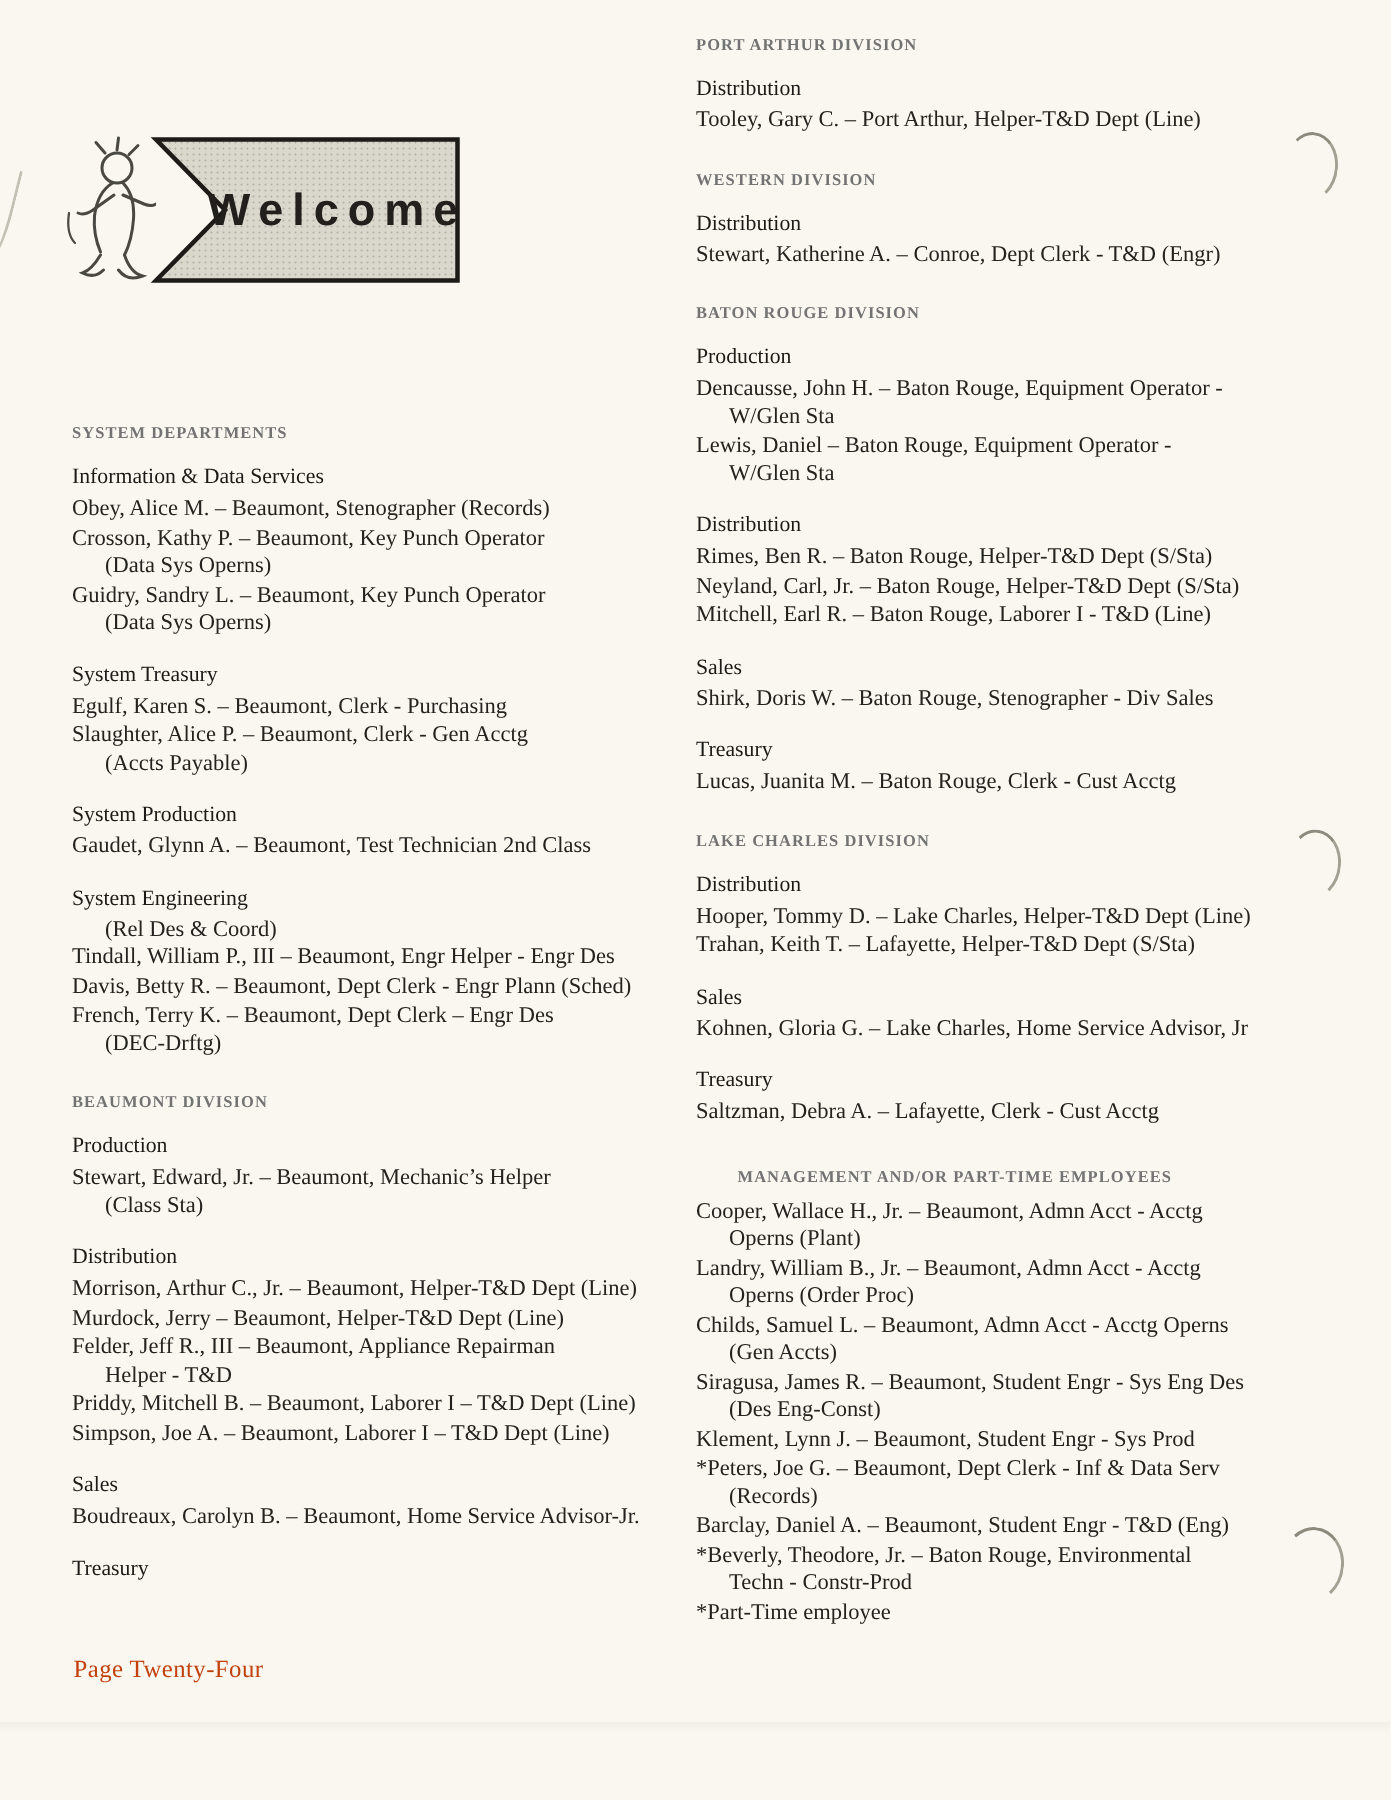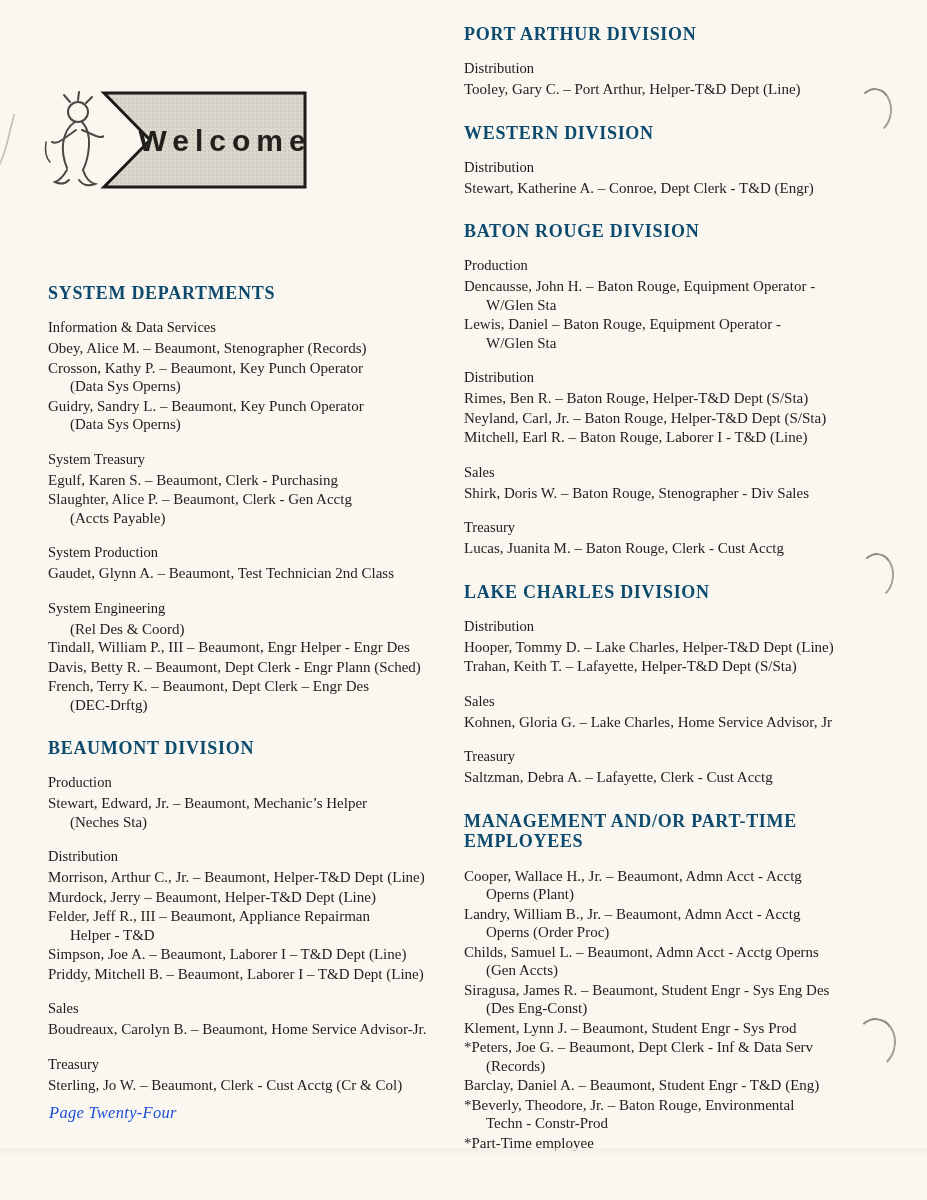--- a/index.html
+++ b/index.html
@@ -20,37 +20,37 @@
     display:flex;flex-direction:column;align-items:center;justify-content:center;
     font-family:"Liberation Sans", sans-serif;font-weight:bold;
     font-size:30px;line-height:31px;letter-spacing:6px;color:#21201d;
     text-indent:6px;
   }
   
   .col{position:absolute;}
   .col-left{left:48px;top:283px;width:414px;}
   .col-right{left:464px;top:24px;width:428px;}
   .division-title{
-    font-size:18px;font-weight:bold;letter-spacing:.7px;
-    margin:24px 0 15px 0;color:#0c4a6e;
+    font-size:11px;font-weight:bold;letter-spacing:.7px;
+    margin:24px 0 15px 0;color:#737373;
   }
   .dir-section:first-child .division-title{margin-top:0;}
-  .division-title.narrow{max-width:345px;line-height:20px;margin-bottom:16px;}
+  .division-title.narrow{max-width:345px;line-height:20px;margin-bottom:4px;text-align:center;}
   .group{margin:0 0 17px 0;}
   .group-heading{
     font-size:14.5px;font-weight:normal;margin:0 0 3px 0;color:#1c1a16;
   }
   .entry{margin:0;}
   .entry + .entry{margin-top:1px;}
   .line{font-size:15px;line-height:18.5px;}
   .line.cont{padding-left:22px;}
   
   .footer{
     position:absolute;left:49px;top:1103px;
-    font-style:italic;font-size:16.5px;color:#1d4ed8;letter-spacing:.3px;
+    font-size:16.5px;color:#c2410c;letter-spacing:.3px;
   }
   
   .curl{
     position:absolute;width:32px;height:42px;
     border:2px solid transparent;border-radius:50%;
     border-top-color:#8d897d;border-right-color:#a3a094;
     transform:rotate(6deg);
   }
   .curl-1{left:856px;top:88px;}
   .curl-2{left:858px;top:553px;}
@@ -147,53 +147,50 @@
             <div class="line cont">(DEC-Drftg)</div>
           </div>
         </div>
       </section>
       <section class="dir-section">
         <h2 class="division-title">BEAUMONT DIVISION</h2>
         <div class="group">
           <h3 class="group-heading">Production</h3>
           <div class="entry">
             <div class="line">Stewart, Edward, Jr. – Beaumont, Mechanic’s Helper</div>
-            <div class="line cont">(Neches Sta)</div>
+            <div class="line cont">(Class Sta)</div>
           </div>
         </div>
         <div class="group">
           <h3 class="group-heading">Distribution</h3>
           <div class="entry">
             <div class="line">Morrison, Arthur C., Jr. – Beaumont, Helper-T&amp;D Dept (Line)</div>
           </div>
           <div class="entry">
             <div class="line">Murdock, Jerry – Beaumont, Helper-T&amp;D Dept (Line)</div>
           </div>
           <div class="entry">
             <div class="line">Felder, Jeff R., III – Beaumont, Appliance Repairman</div>
             <div class="line cont">Helper - T&amp;D</div>
           </div>
           <div class="entry">
+            <div class="line">Priddy, Mitchell B. – Beaumont, Laborer I – T&amp;D Dept (Line)</div>
+          </div>
+          <div class="entry">
             <div class="line">Simpson, Joe A. – Beaumont, Laborer I – T&amp;D Dept (Line)</div>
           </div>
-          <div class="entry">
-            <div class="line">Priddy, Mitchell B. – Beaumont, Laborer I – T&amp;D Dept (Line)</div>
-          </div>
         </div>
         <div class="group">
           <h3 class="group-heading">Sales</h3>
           <div class="entry">
             <div class="line">Boudreaux, Carolyn B. – Beaumont, Home Service Advisor-Jr.</div>
           </div>
         </div>
         <div class="group">
           <h3 class="group-heading">Treasury</h3>
-          <div class="entry">
-            <div class="line">Sterling, Jo W. – Beaumont, Clerk - Cust Acctg (Cr &amp; Col)</div>
-          </div>
         </div>
       </section>
     </div>
   <div class="col col-right">
       <section class="dir-section">
         <h2 class="division-title">PORT ARTHUR DIVISION</h2>
         <div class="group">
           <h3 class="group-heading">Distribution</h3>
           <div class="entry">
             <div class="line">Tooley, Gary C. – Port Arthur, Helper-T&amp;D Dept (Line)</div>

